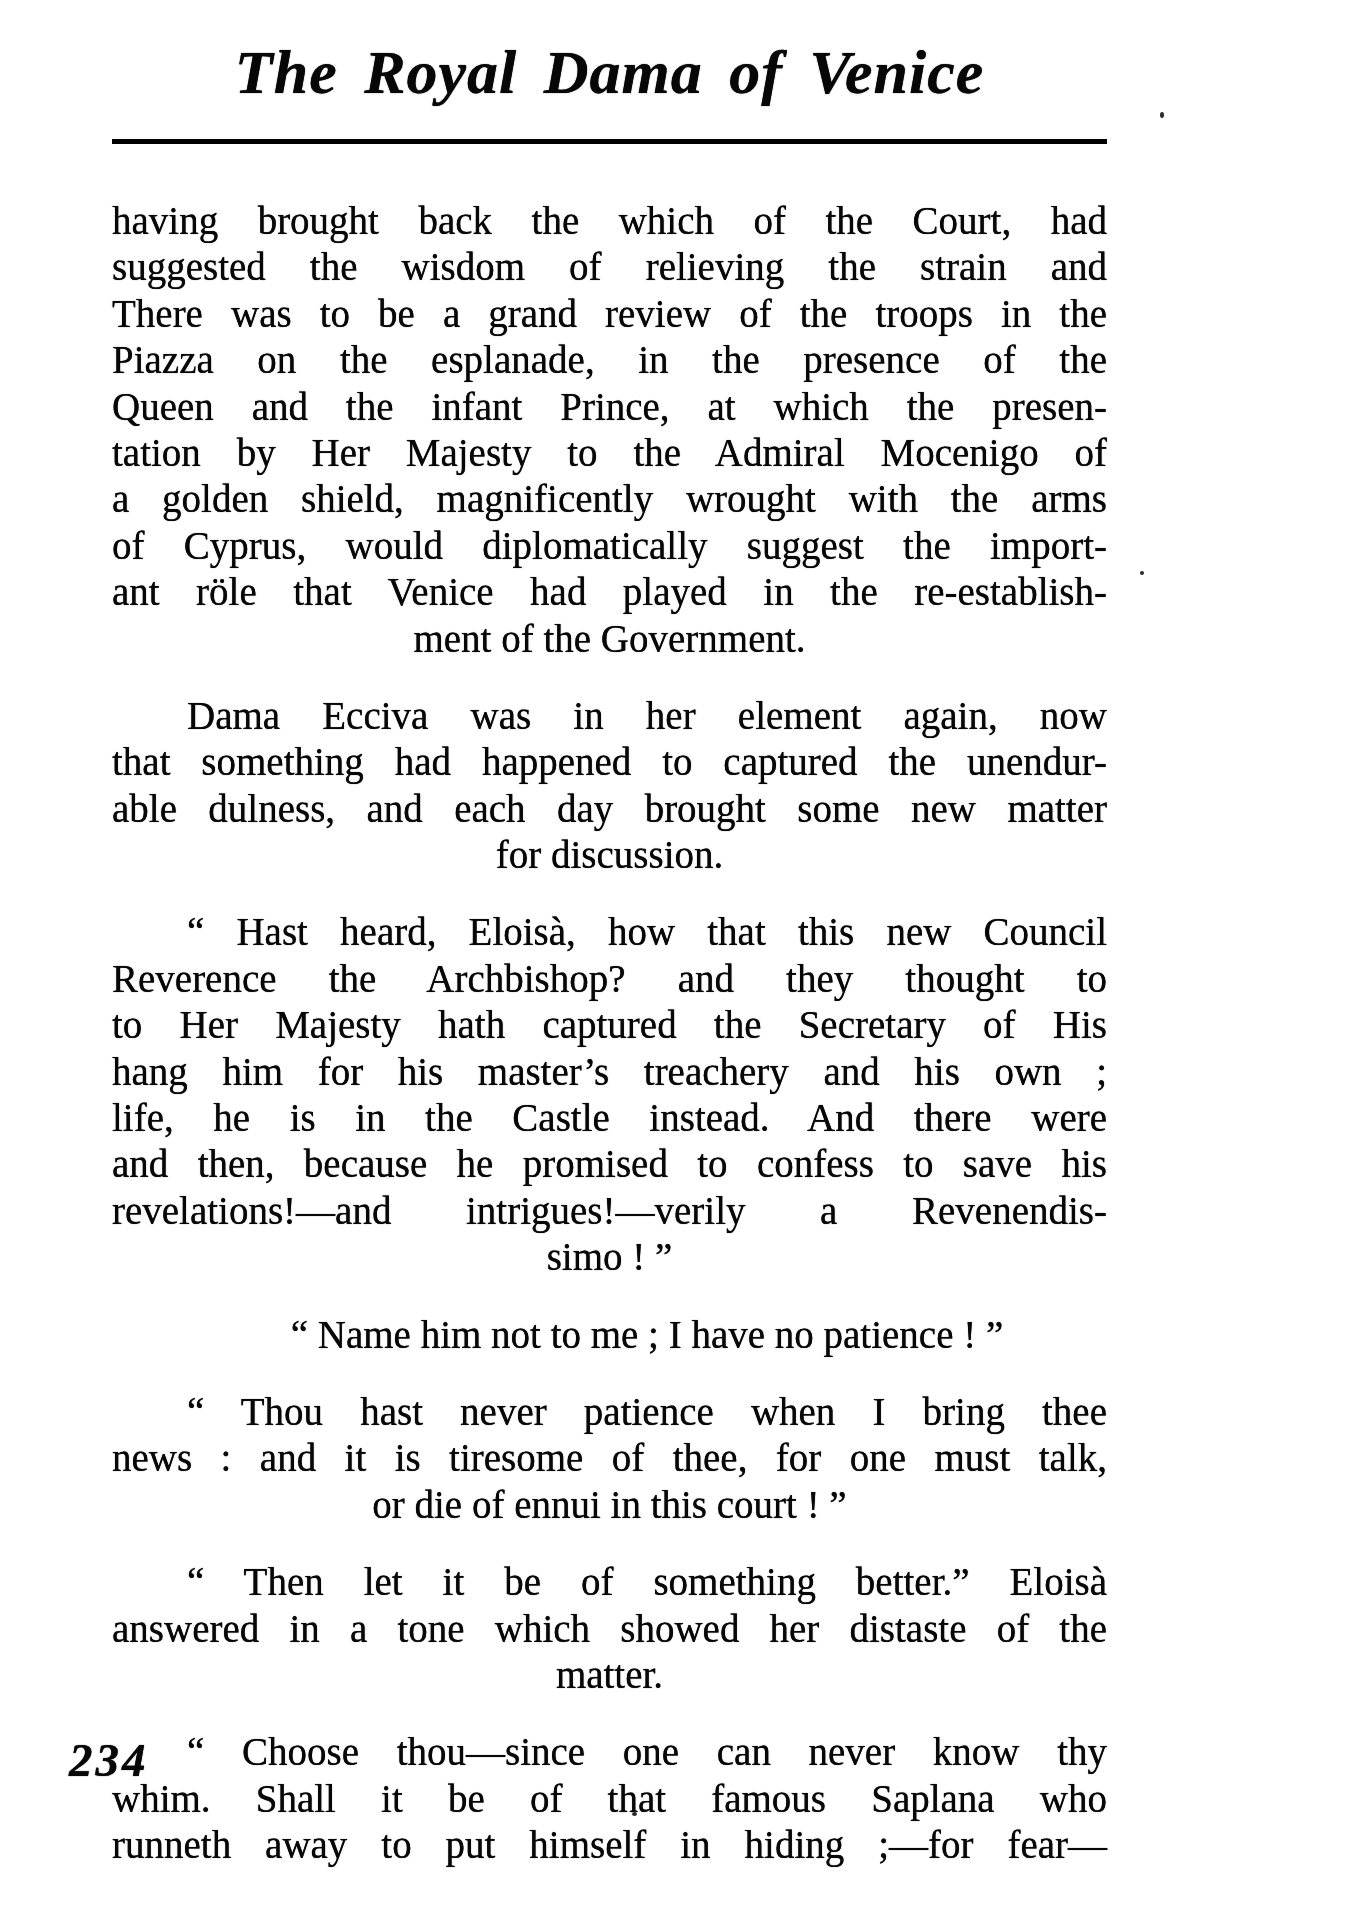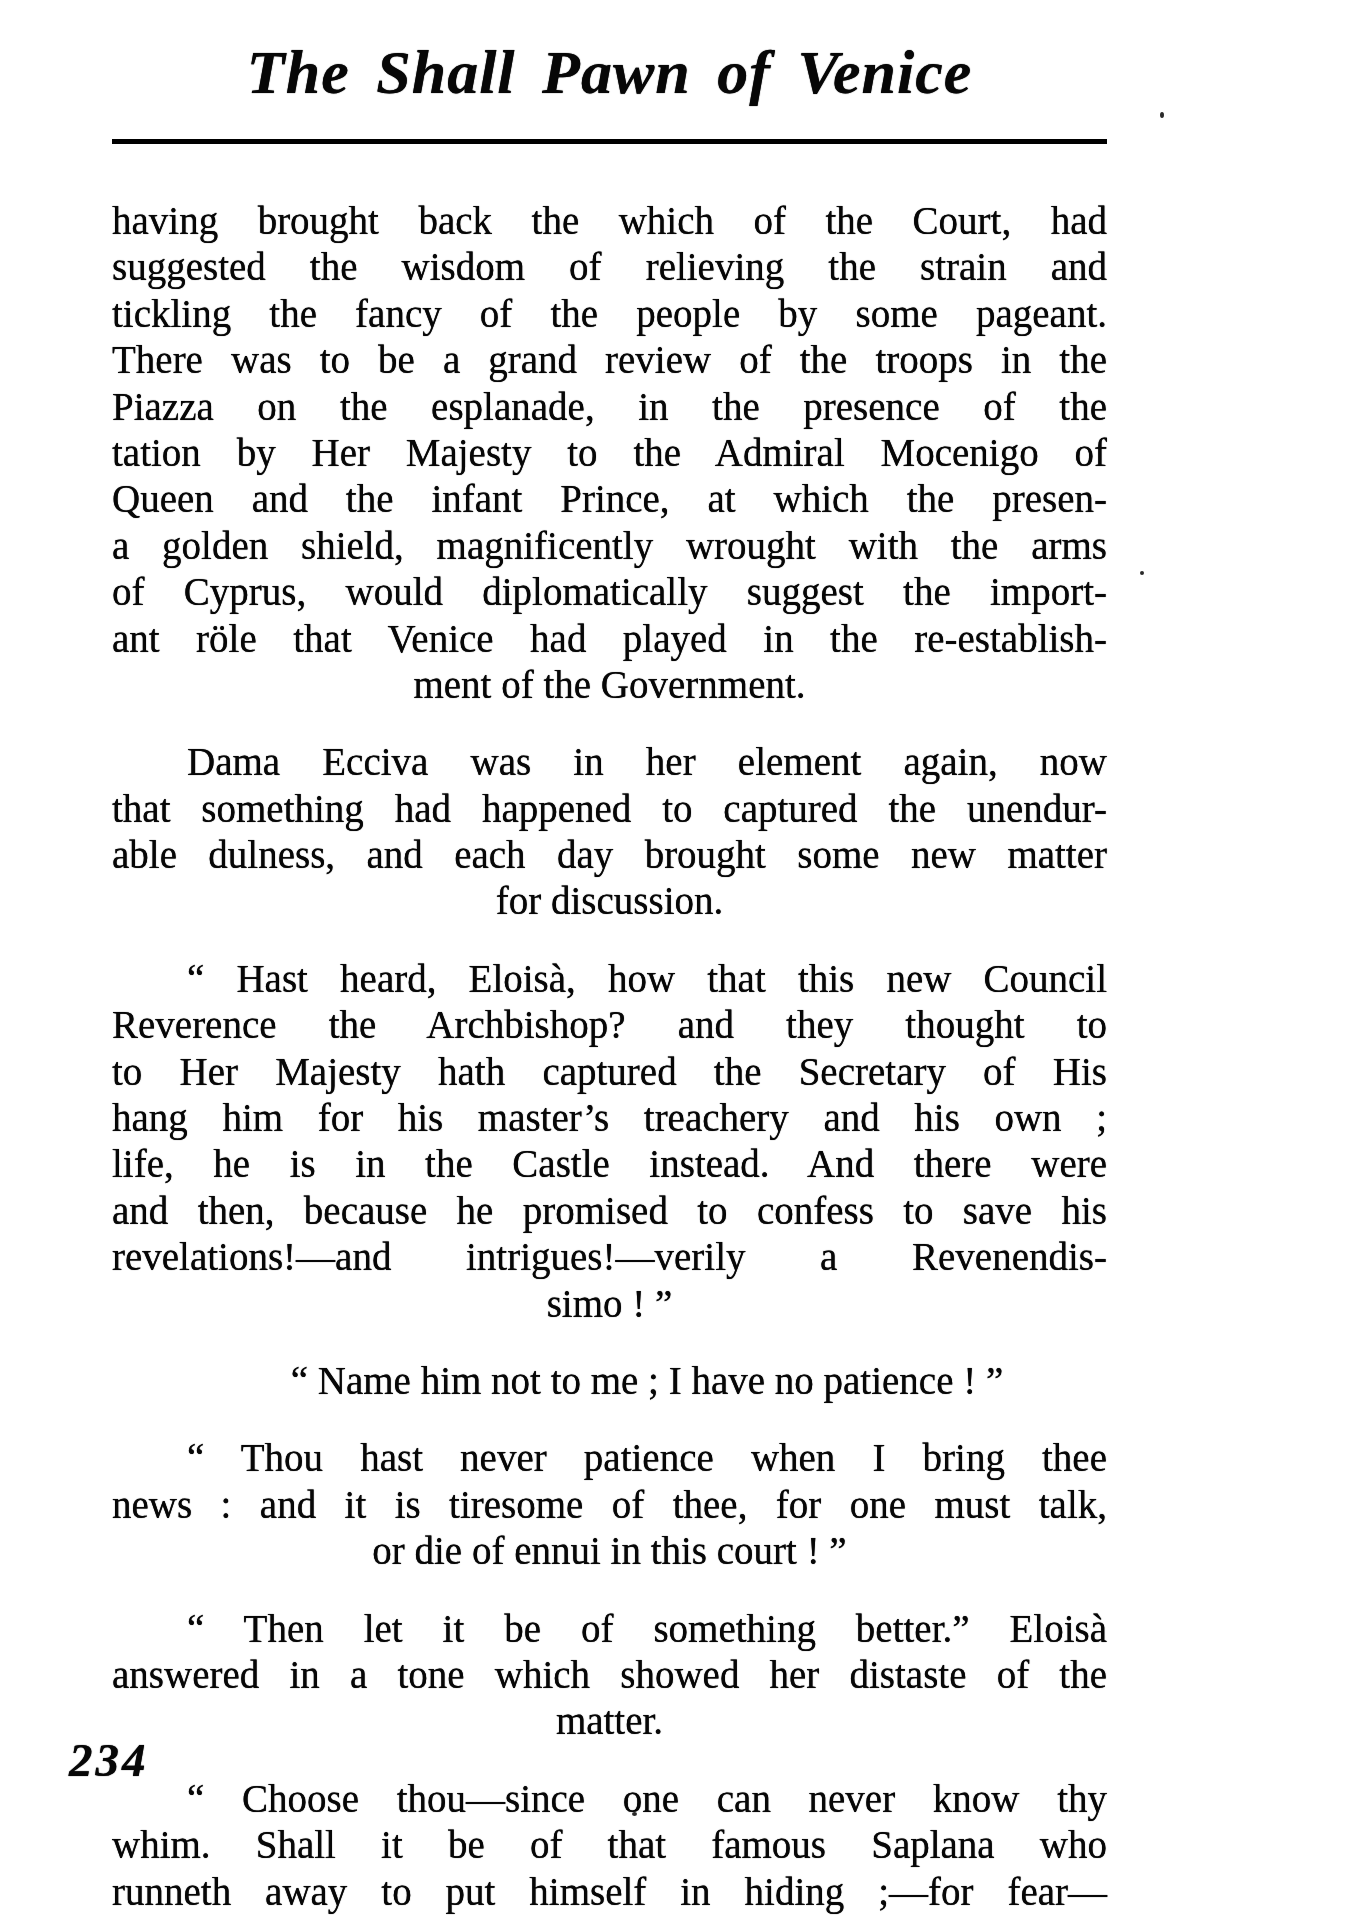--- a/index.html
+++ b/index.html
@@ -88,32 +88,31 @@
   }
   .speck.s1 { left: 1160px; top: 112px;  width: 4px; height: 6px; }
   .speck.s2 { left: 1140px; top: 571px;  width: 4px; height: 4px; }
   .speck.s3 { left: 632px;  top: 1812px; width: 5px; height: 4px; }
 </style>
 </head>
 <body>
 
 <div class="page">
 
-  <div class="running-head">The Shall Pawn of Venice</div>
+  <div class="running-head">The Royal Dama of Venice</div>
 
   <div class="head-rule"></div>
 
   <div class="body-text" id="body-text">
       <div class="line j">having brought back the which of the Court, had</div>
       <div class="line j">suggested the wisdom of relieving the strain and</div>
-      <div class="line j">tickling the fancy of the people by some pageant.</div>
       <div class="line j">There was to be a grand review of the troops in the</div>
       <div class="line j">Piazza on the esplanade, in the presence of the</div>
+      <div class="line j">Queen and the infant Prince, at which the presen-</div>
       <div class="line j">tation by Her Majesty to the Admiral Mocenigo of</div>
-      <div class="line j">Queen and the infant Prince, at which the presen-</div>
       <div class="line j">a golden shield, magnificently wrought with the arms</div>
       <div class="line j">of Cyprus, would diplomatically suggest the import-</div>
       <div class="line j">ant röle that Venice had played in the re-establish-</div>
       <div class="line">ment of the Government.</div>
       <div class="line j ind">Dama Ecciva was in her element again, now</div>
       <div class="line j">that something had happened to captured the unendur-</div>
       <div class="line j">able dulness, and each day brought some new matter</div>
       <div class="line">for discussion.</div>
       <div class="line j ind">“ Hast heard, Eloisà, how that this new Council</div>
       <div class="line j">Reverence the Archbishop? and they thought to</div>

